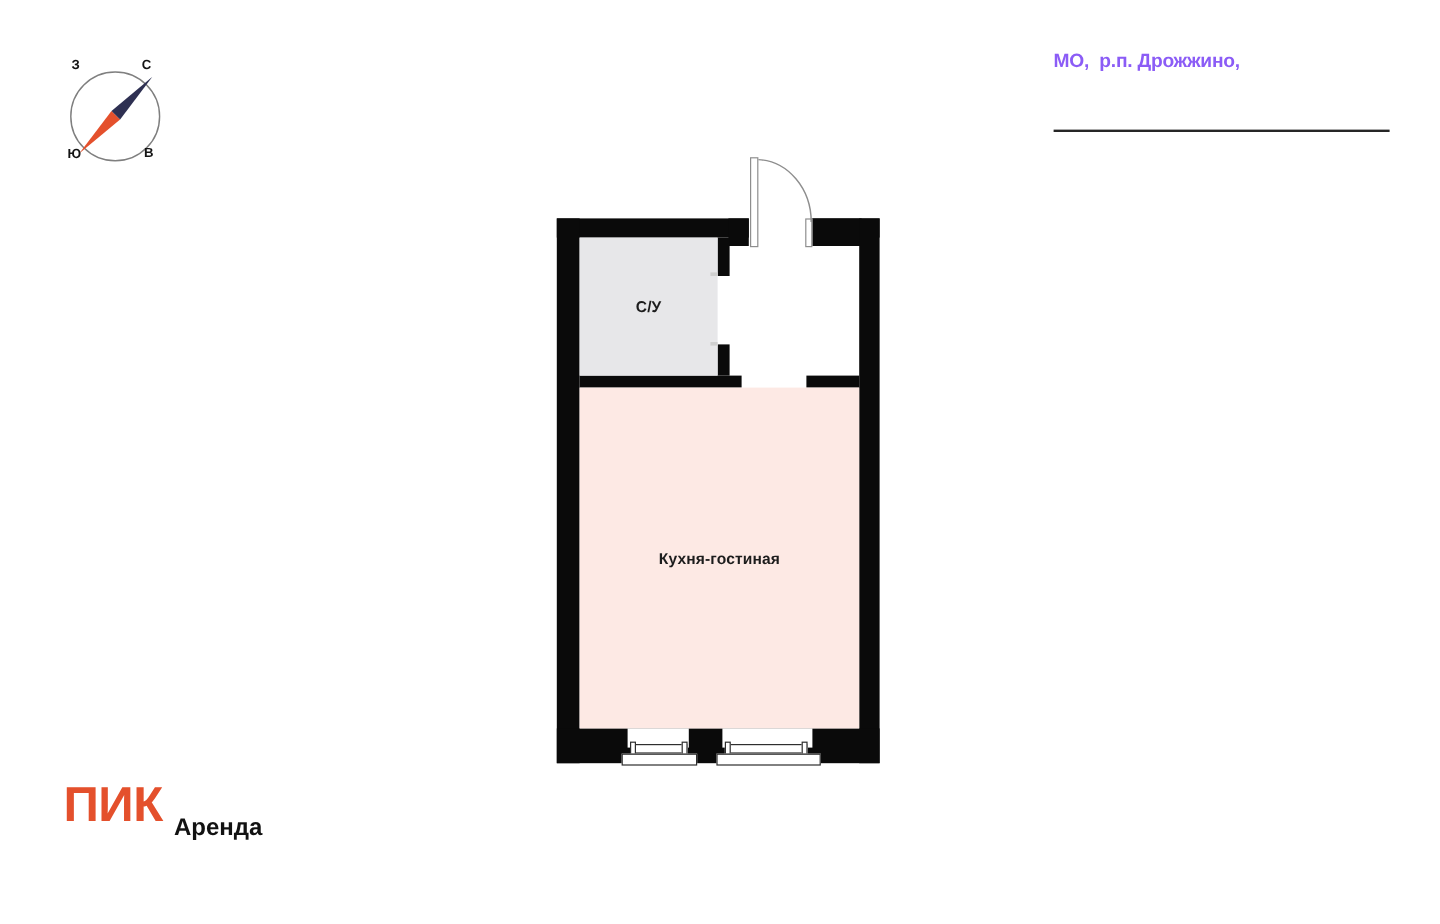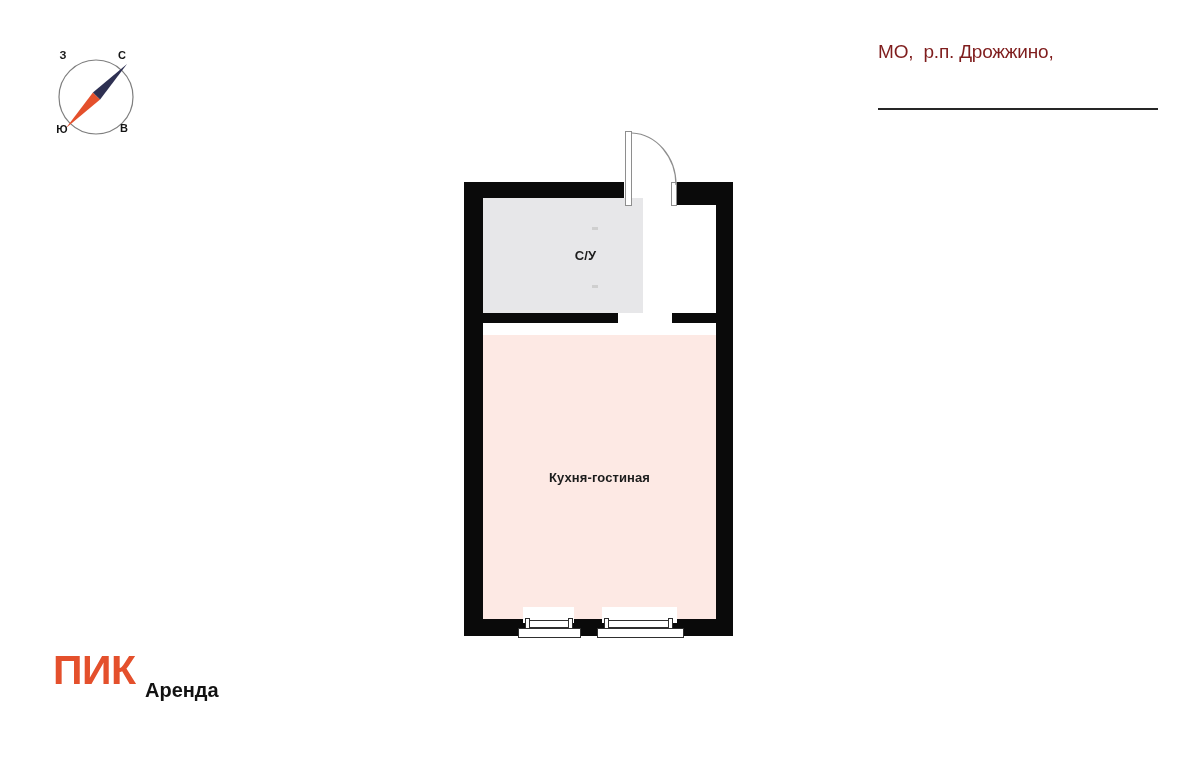--- a/index.html
+++ b/index.html
@@ -5,29 +5,29 @@
   html,body{margin:0;padding:0;background:#ffffff;}
   body{width:1200px;height:770px;position:relative;overflow:hidden;
        font-family:"Liberation Sans", sans-serif;}
   .abs{position:absolute;}
   
   .compass-svg{position:absolute;left:48px;top:46px;width:96px;height:96px;}
   .cdir{position:absolute;transform:translate(-50%,-50%);
         font-size:11px;font-weight:bold;color:#141414;line-height:1;}
   
   .address{position:absolute;left:878px;top:38px;width:300px;
-           font-size:19px;font-weight:normal;color:#7f1d1d;line-height:27.5px;
+           font-size:16px;font-weight:bold;color:#8b5cf6;line-height:27.5px;
            letter-spacing:-0.2px;}
   .address-rule{position:absolute;left:878px;top:108px;width:280px;height:1.5px;
                 background:#262626;}
   
   .wall{position:absolute;background:#0a0a0a;}
   .room{position:absolute;display:flex;align-items:center;justify-content:center;}
-  .room-bathroom{left:483px;top:198px;width:115px;height:115px;background:#E7E7E9;padding-left:45px;}
-  .room-kitchen{left:483px;top:335px;width:233px;height:284px;background:#FDE9E4;}
+  .room-bathroom{left:483px;top:198px;width:115px;height:115px;background:#E7E7E9;}
+  .room-kitchen{left:483px;top:323px;width:233px;height:284px;background:#FDE9E4;}
   .room-label{font-size:13px;font-weight:bold;color:#1c1c1c;letter-spacing:0.1px;}
   .door-leaf{position:absolute;left:625px;top:131px;width:5px;height:73px;
              background:#ffffff;border:1px solid #8e8e8e;}
   .door-jamb{position:absolute;left:671px;top:182px;width:4px;height:22px;
              background:#ffffff;border:1px solid #8e8e8e;}
   .arc-svg{position:absolute;left:620px;top:125px;width:70px;height:70px;}
   .sudoor-tick{position:absolute;width:6px;height:3px;background:#cfcfcf;}
   .win-recess{position:absolute;top:607px;height:16px;background:#ffffff;}
   .win-frame{position:absolute;top:620px;height:6px;background:#ffffff;
              border:1px solid #2e2e2e;}

